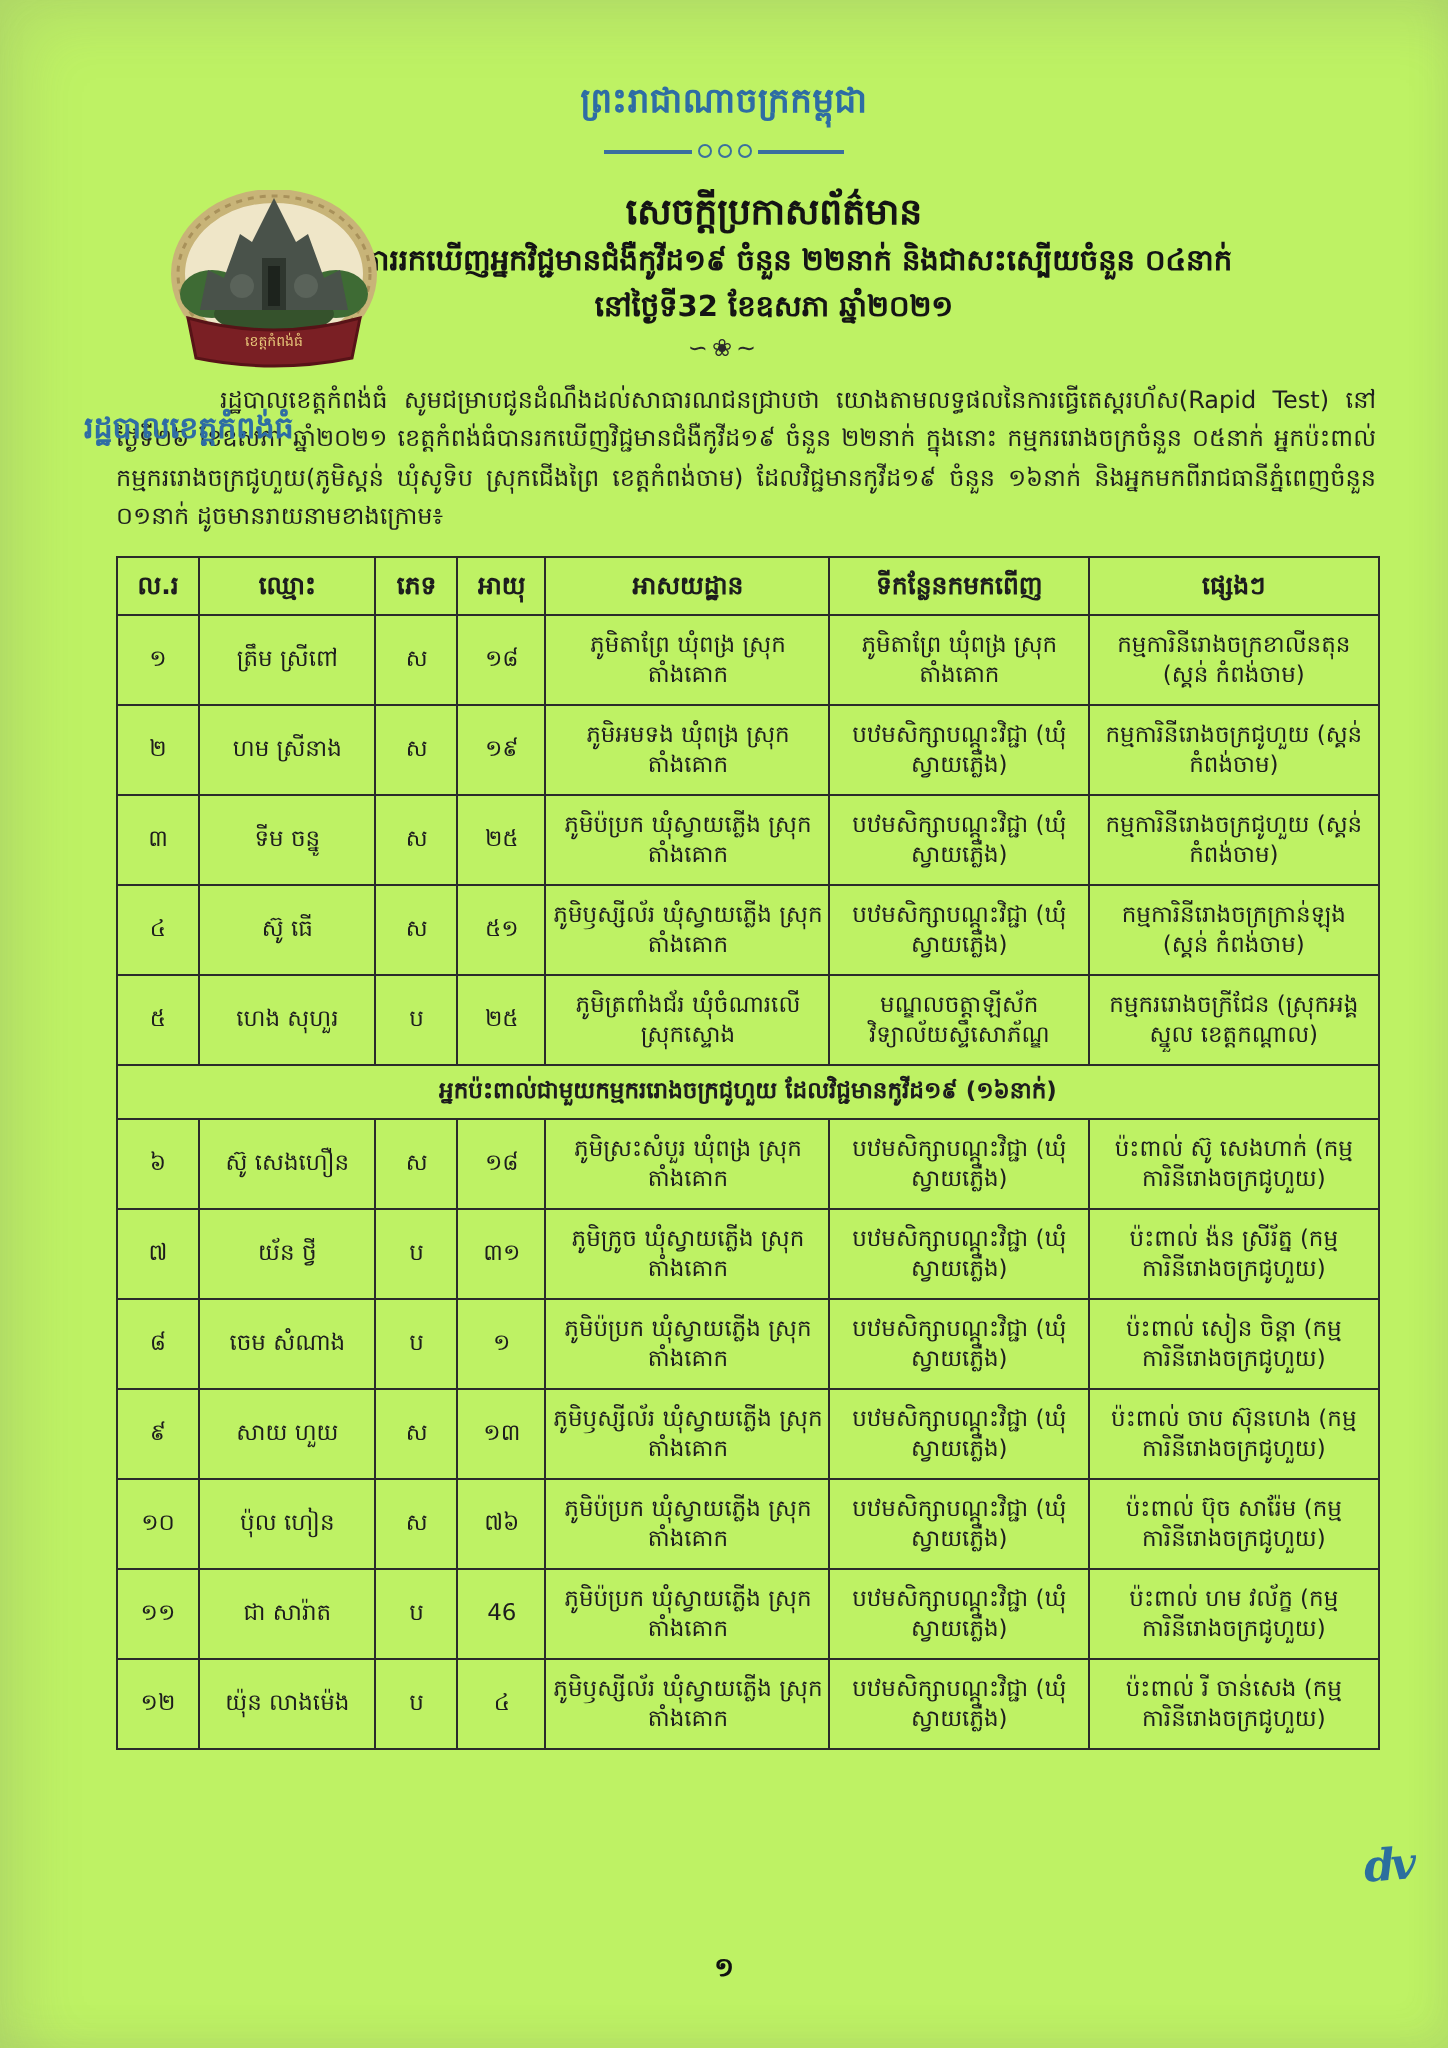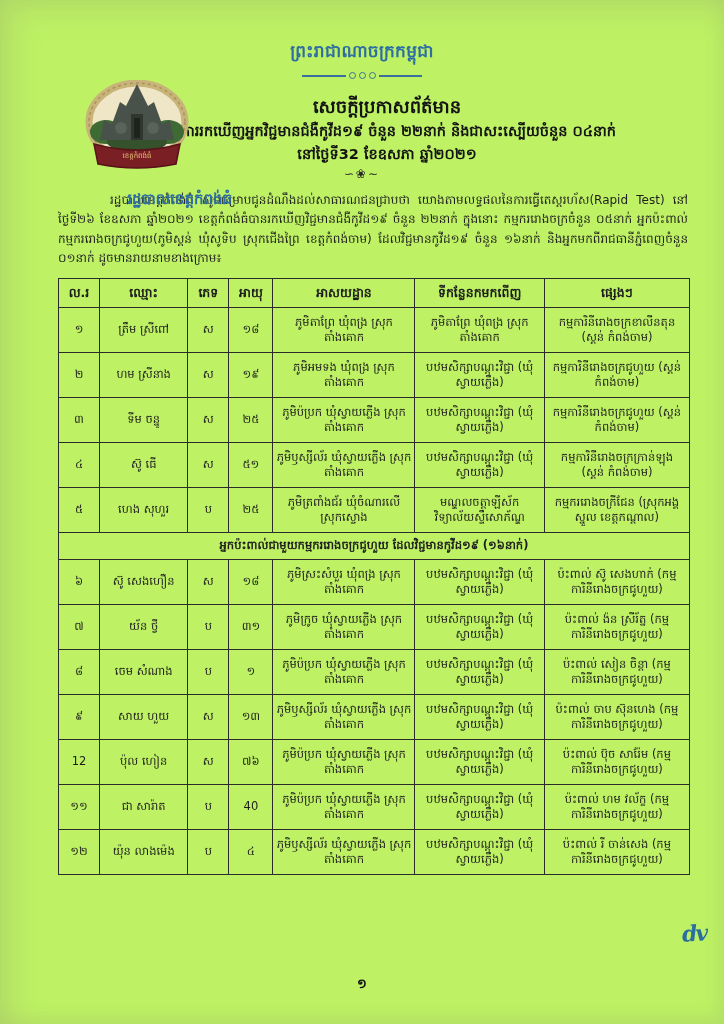--- a/index.html
+++ b/index.html
@@ -27,21 +27,21 @@
     line-height:1.55;
     letter-spacing:.3px;
   }
   .motto-divider{
     width:120px;margin:8px auto 0;
     display:flex;align-items:center;justify-content:center;gap:3px;
   }
   .motto-divider .line{height:1.5px;background:#3a6f9f;flex:1;}
   .motto-divider .dot{width:5px;height:5px;border:1.2px solid #3a6f9f;border-radius:50%;}
   
-  .emblem-wrap{position:absolute;left:42px;top:80px;width:190px;text-align:right;}
+  .emblem-wrap{position:absolute;left:42px;top:95px;width:190px;text-align:left;}
   .emblem{display:block;margin:0 auto;}
   .org-name{
     margin-top:17px;
     color:#2e6da4;font-weight:bold;font-size:15px;
     white-space:nowrap;
   }
   
   .title-block{
     margin:14px 70px 0 120px;
     text-align:center;
@@ -258,34 +258,34 @@
       <td>៩</td>
       <td>សាយ ហួយ</td>
       <td>ស</td>
       <td>១៣</td>
       <td>ភូមិឫស្សីល័រ ឃុំស្វាយភ្លើង ស្រុកតាំងគោក</td>
       <td>បឋមសិក្សាបណ្ដុះវិជ្ជា (ឃុំស្វាយភ្លើង)</td>
       <td>ប៉ះពាល់ ចាប ស៊ុនហេង (កម្មការិនីរោងចក្រជូហួយ)</td>
     </tr>
 
     <tr class="data-row">
-      <td>12</td>
+      <td>១០</td>
       <td>ប៉ុល ហៀន</td>
       <td>ស</td>
       <td>៧៦</td>
       <td>ភូមិប៉ប្រក ឃុំស្វាយភ្លើង ស្រុកតាំងគោក</td>
       <td>បឋមសិក្សាបណ្ដុះវិជ្ជា (ឃុំស្វាយភ្លើង)</td>
       <td>ប៉ះពាល់ ប៊ុច សារ៉ែម (កម្មការិនីរោងចក្រជូហួយ)</td>
     </tr>
 
     <tr class="data-row">
       <td>១១</td>
       <td>ជា សារ៉ាត</td>
       <td>ប</td>
-      <td>40</td>
+      <td>46</td>
       <td>ភូមិប៉ប្រក ឃុំស្វាយភ្លើង ស្រុកតាំងគោក</td>
       <td>បឋមសិក្សាបណ្ដុះវិជ្ជា (ឃុំស្វាយភ្លើង)</td>
       <td>ប៉ះពាល់ ហម វល័ក្ខ (កម្មការិនីរោងចក្រជូហួយ)</td>
     </tr>
 
     <tr class="data-row">
       <td>១២</td>
       <td>យ៉ុន លាងម៉េង</td>
       <td>ប</td>
       <td>៤</td>

